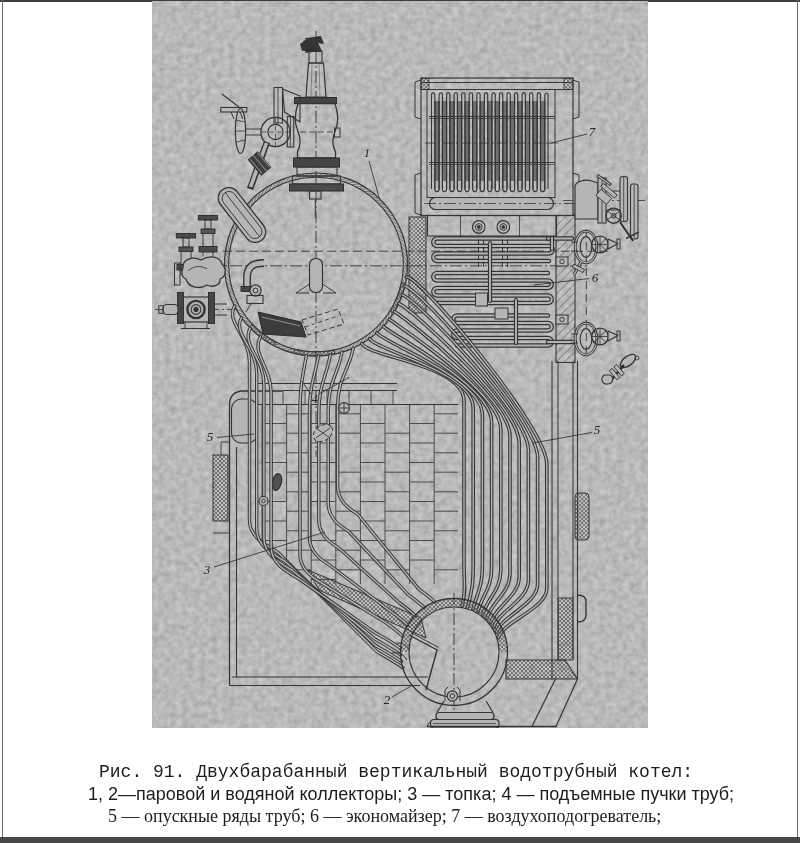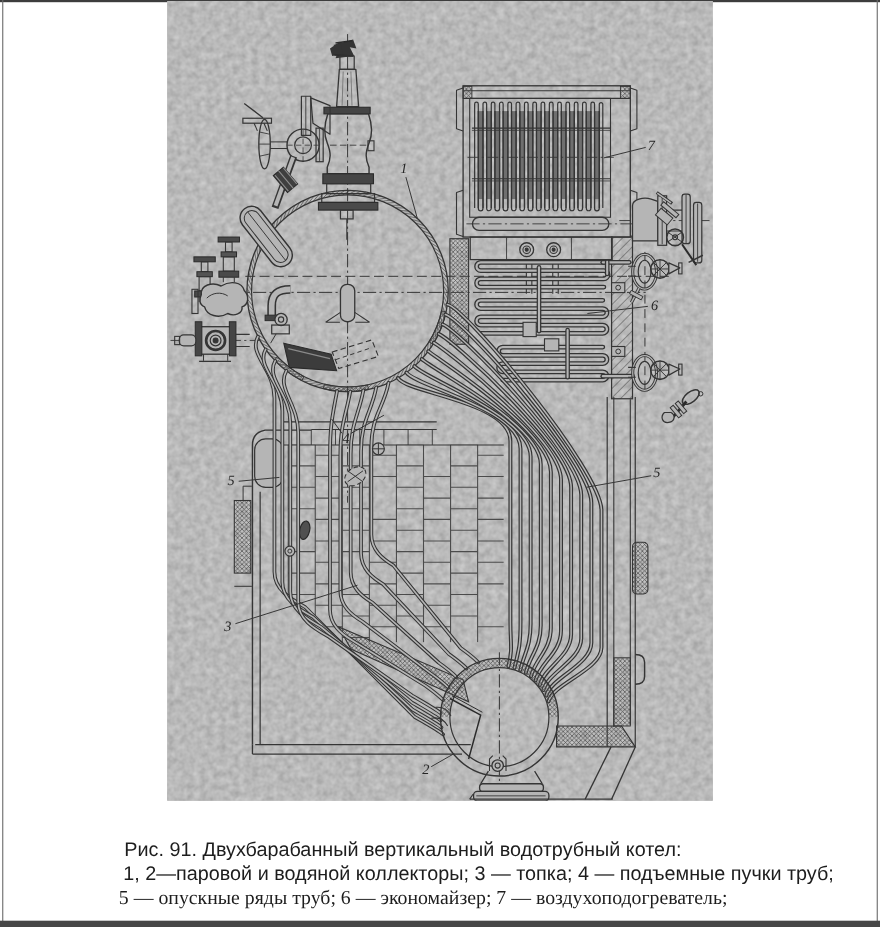--- a/index.html
+++ b/index.html
@@ -617,16 +617,16 @@
 <line x1="217" y1="436.5" x2="254" y2="433" stroke="#353531" stroke-width="0.9" stroke-linecap="butt"></line>
 <text x="597" y="433" font-family="&quot;Liberation Serif&quot;, serif" font-size="13" font-style="italic" fill="#262624" text-anchor="middle">5</text>
 <line x1="592" y1="431.5" x2="533" y2="442" stroke="#353531" stroke-width="0.9" stroke-linecap="butt"></line>
 <text x="595" y="281" font-family="&quot;Liberation Serif&quot;, serif" font-size="13" font-style="italic" fill="#262624" text-anchor="middle">6</text>
 <line x1="589" y1="277.5" x2="534" y2="284" stroke="#353531" stroke-width="0.9" stroke-linecap="butt"></line>
 <text x="592" y="135" font-family="&quot;Liberation Serif&quot;, serif" font-size="13" font-style="italic" fill="#262624" text-anchor="middle">7</text>
 <line x1="587" y1="133" x2="549" y2="142.5" stroke="#353531" stroke-width="0.9" stroke-linecap="butt"></line>
 </svg>
 </div>
 <div id="cap">
-<div style="left:113px;top:762px;">Рис. 91. Двухбарабанный вертикальный водотрубный котел:</div>
-<div style="left:112px;top:784px;">1, 2—паровой и водяной коллекторы; 3 — топка; 4 — подъемные пучки труб;</div>
+<div style="left:99px;top:762px;font-family:Liberation Mono, monospace;">Рис. 91. Двухбарабанный вертикальный водотрубный котел:</div>
+<div style="left:88px;top:784px;">1, 2—паровой и водяной коллекторы; 3 — топка; 4 — подъемные пучки труб;</div>
 <div style="left:108px;top:806px;font-family:Liberation Serif, serif;">5 — опускные ряды труб; 6 — экономайзер; 7 — воздухоподогреватель;</div>
 </div>
 <div id="frame-bottom"></div>
 </body></html>

